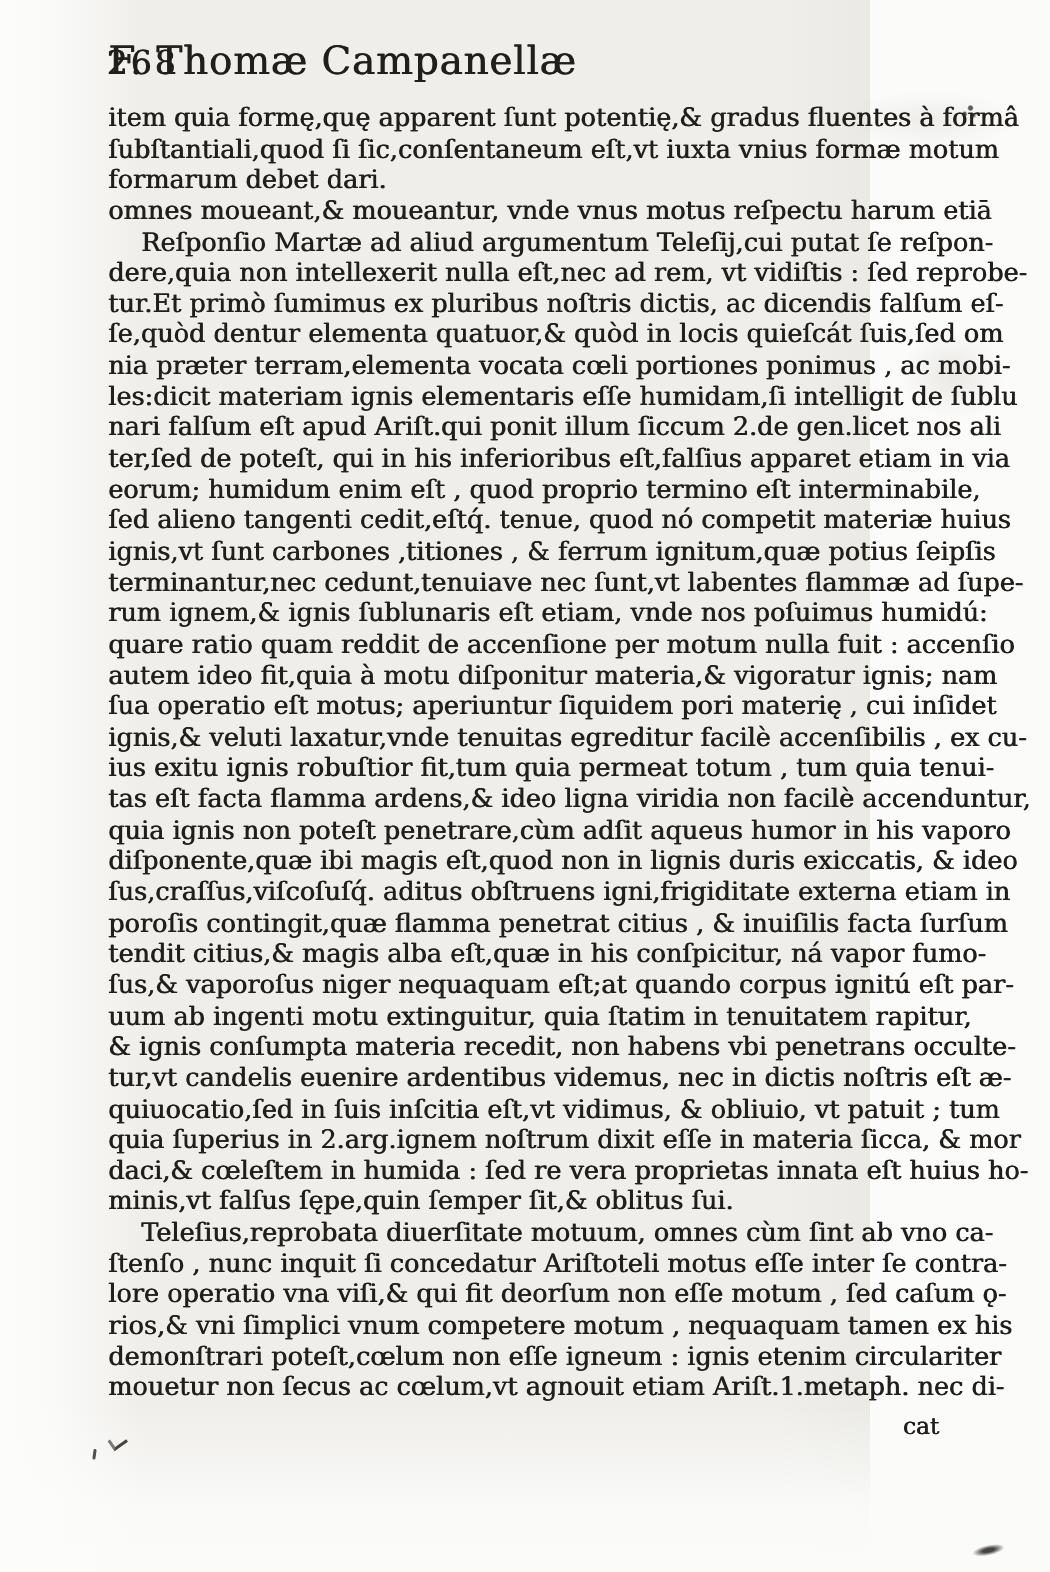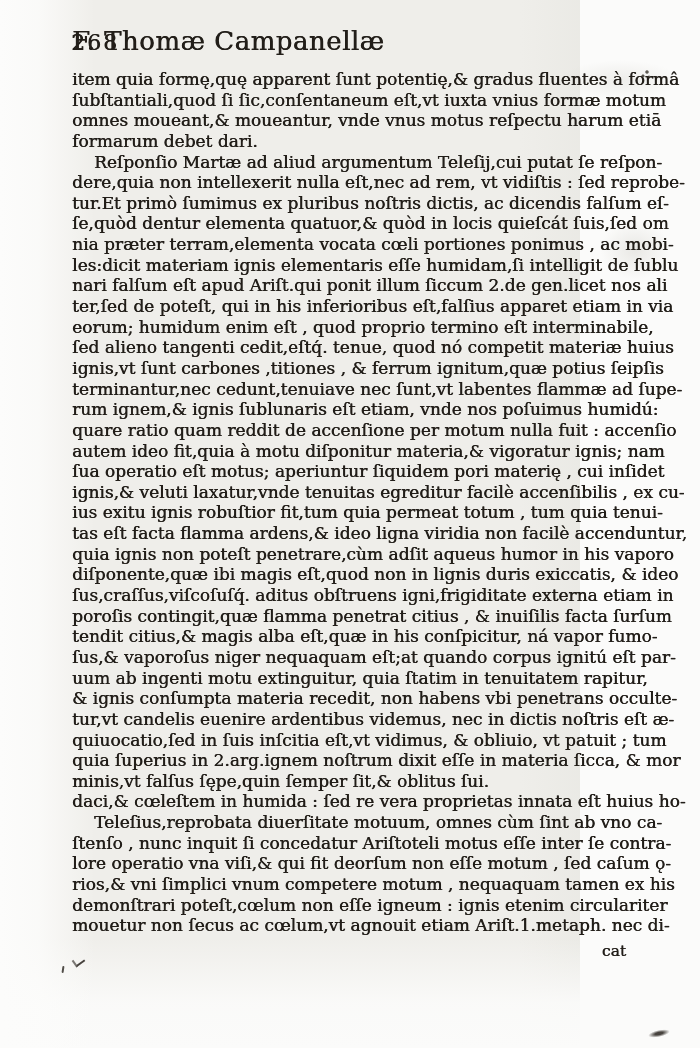--- a/index.html
+++ b/index.html
@@ -87,22 +87,22 @@
   <div id="stain-top-right" class="smudge"></div>
   <div id="stain-right" class="smudge"></div>
 
   <div id="page-number" class="inkish">268</div>
 
   <div id="running-title" class="inkish">F. Thomæ Campanellæ</div>
 
   <div id="text-block">
       <div class="line">item quia formę,quę apparent ſunt potentię,&amp; gradus fluentes à formâ</div>
       <div class="line">ſubſtantiali,quod ſi ſic,conſentaneum eſt,vt iuxta vnius formæ motum</div>
+      <div class="line short">formarum debet dari.</div>
       <div class="line">omnes moueant,&amp; moueantur, vnde vnus motus reſpectu harum etiā</div>
-      <div class="line short">formarum debet dari.</div>
       <div class="line indent">Reſponſio Martæ ad aliud argumentum Teleſij,cui putat ſe reſpon-</div>
       <div class="line">dere,quia non intellexerit nulla eſt,nec ad rem, vt vidiſtis : ſed reprobe-</div>
       <div class="line">tur.Et primò ſumimus ex pluribus noſtris dictis, ac dicendis falſum eſ-</div>
       <div class="line">ſe,quòd dentur elementa quatuor,&amp; quòd in locis quieſcát ſuis,ſed om</div>
       <div class="line">nia præter terram,elementa vocata cœli portiones ponimus , ac mobi-</div>
       <div class="line">les:dicit materiam ignis elementaris eſſe humidam,ſi intelligit de ſublu</div>
       <div class="line">nari falſum eſt apud Ariſt.qui ponit illum ſiccum 2.de gen.licet nos ali</div>
       <div class="line">ter,ſed de poteſt, qui in his inferioribus eſt,falſius apparet etiam in via</div>
       <div class="line">eorum; humidum enim eſt , quod proprio termino eſt interminabile,</div>
       <div class="line">ſed alieno tangenti cedit,eſtq́. tenue, quod nó competit materiæ huius</div>
@@ -119,22 +119,22 @@
       <div class="line">diſponente,quæ ibi magis eſt,quod non in lignis duris exiccatis, &amp; ideo</div>
       <div class="line">ſus,craſſus,viſcoſuſq́. aditus obſtruens igni,frigiditate externa etiam in</div>
       <div class="line">poroſis contingit,quæ flamma penetrat citius , &amp; inuiſilis facta ſurſum</div>
       <div class="line">tendit citius,&amp; magis alba eſt,quæ in his conſpicitur, ná vapor fumo-</div>
       <div class="line">ſus,&amp; vaporoſus niger nequaquam eſt;at quando corpus ignitú eſt par-</div>
       <div class="line">uum ab ingenti motu extinguitur, quia ſtatim in tenuitatem rapitur,</div>
       <div class="line">&amp; ignis conſumpta materia recedit, non habens vbi penetrans occulte-</div>
       <div class="line">tur,vt candelis euenire ardentibus videmus, nec in dictis noſtris eſt æ-</div>
       <div class="line">quiuocatio,ſed in ſuis inſcitia eſt,vt vidimus, &amp; obliuio, vt patuit ; tum</div>
       <div class="line">quia ſuperius in 2.arg.ignem noſtrum dixit eſſe in materia ſicca, &amp; mor</div>
+      <div class="line">daci,&amp; cœleſtem in humida : ſed re vera proprietas innata eſt huius ho-</div>
       <div class="line short">minis,vt falſus ſępe,quin ſemper ſit,&amp; oblitus ſui.</div>
-      <div class="line">daci,&amp; cœleſtem in humida : ſed re vera proprietas innata eſt huius ho-</div>
       <div class="line indent">Teleſius,reprobata diuerſitate motuum, omnes cùm ſint ab vno ca-</div>
       <div class="line">ſtenſo , nunc inquit ſi concedatur Ariſtoteli motus eſſe inter ſe contra-</div>
       <div class="line">lore operatio vna viſi,&amp; qui fit deorſum non eſſe motum , ſed caſum ǫ-</div>
       <div class="line">rios,&amp; vni ſimplici vnum competere motum , nequaquam tamen ex his</div>
       <div class="line">demonſtrari poteſt,cœlum non eſſe igneum : ignis etenim circulariter</div>
       <div class="line">mouetur non ſecus ac cœlum,vt agnouit etiam Ariſt.1.metaph. nec di-</div>
     </div>
 
   <div id="catchword-row">
     <span id="catchword">cat</span>

